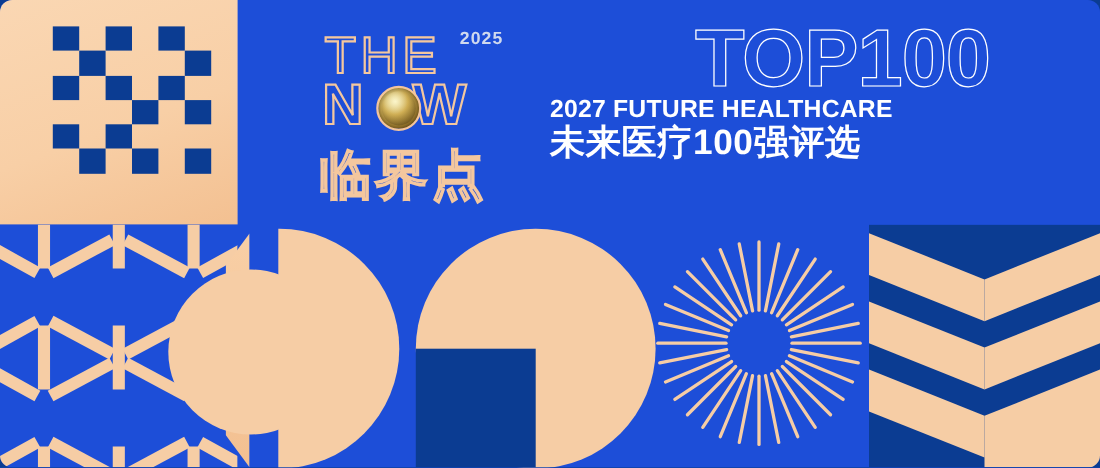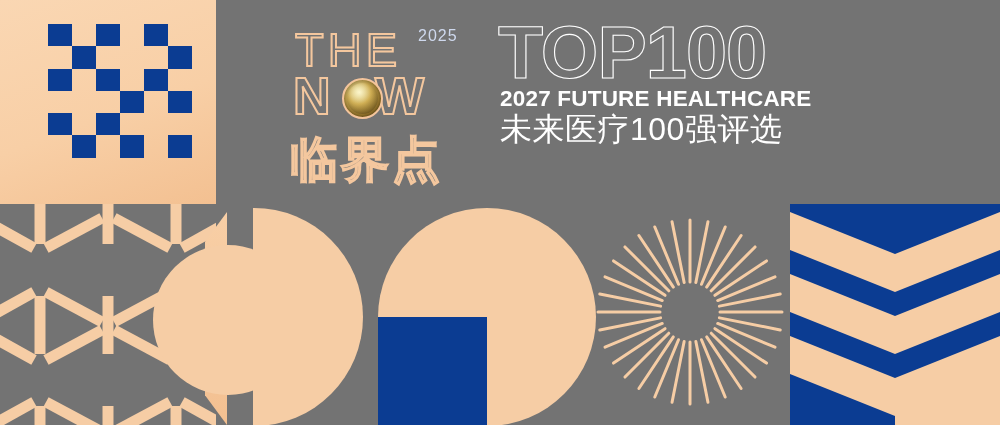--- a/index.html
+++ b/index.html
@@ -7,21 +7,22 @@
   body {
     font-family:"Liberation Sans", sans-serif;
     -webkit-font-smoothing:antialiased;
   }
 
   .banner {
     position:relative;
     width:1000px;
     height:425px;
     overflow:hidden;
-    background:#737373;
+    background:#1d4ed8;
+    border-radius:11px;
   }
 
   
   .checker-block {
     position:absolute;
     left:0; top:0;
     width:216px; height:204px;
     background:linear-gradient(160deg,#fad7b3 0%,#f8cfa6 55%,#f3c091 100%);
   }
   .checker-grid {
@@ -69,21 +70,21 @@
     -webkit-text-stroke:2px #f4c79e;
     font-weight:400;
     font-family:"Liberation Sans", sans-serif;
   }
   .logo-year {
     position:absolute;
     left:128px; top:9px;
     font-size:16px;
     letter-spacing:1px;
     color:#cfd9ee;
-    font-weight:400;
+    font-weight:700;
   }
   .logo-now {
     position:absolute;
     left:3px; top:52px;
     font-size:52px;
     letter-spacing:2px;
     line-height:1;
     color:transparent;
     -webkit-text-stroke:2px #f4c79e;
     font-weight:700;
@@ -125,34 +126,35 @@
   }
   .top100 {
     font-size:74px;
     line-height:.88;
     font-weight:700;
     letter-spacing:-1px;
     color:transparent;
     -webkit-text-stroke:1.1px #ffffff;
     white-space:nowrap;
     margin-left:-2px;
+    text-align:right;
   }
   .sub-en {
     font-size:22.5px;
     line-height:1.06;
     font-weight:700;
     color:#ffffff;
     letter-spacing:.2px;
     margin-top:2px;
     white-space:nowrap;
   }
   .sub-cn {
     font-size:32px;
     line-height:1.12;
-    font-weight:400;
+    font-weight:700;
     color:#ffffff;
     letter-spacing:.5px;
     margin-top:1px;
     white-space:nowrap;
   }
 
   
   .circle-small {
     position:absolute;
     left:153px; top:245px;

